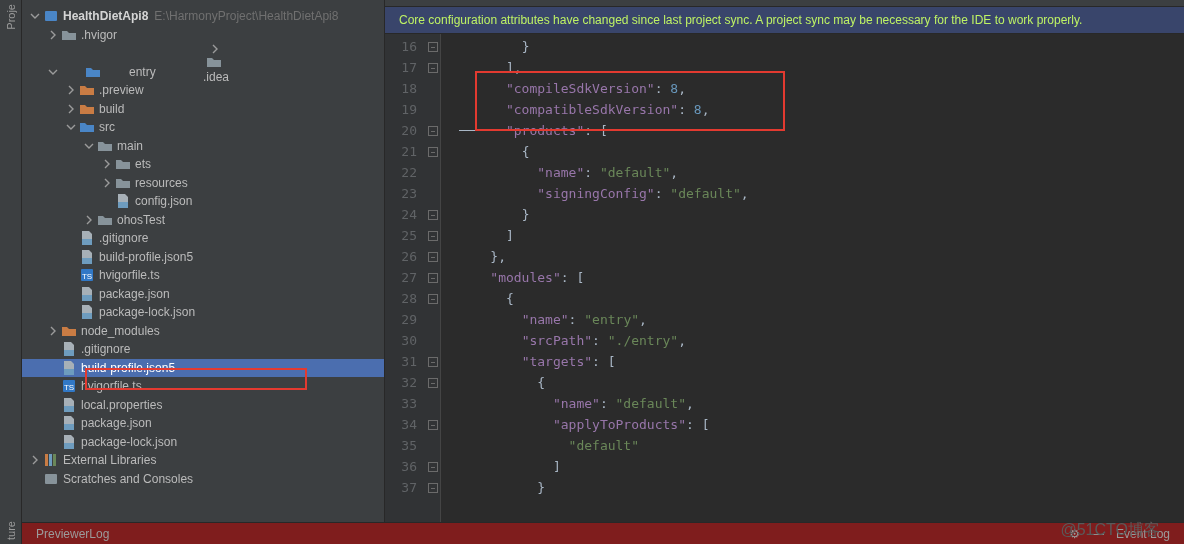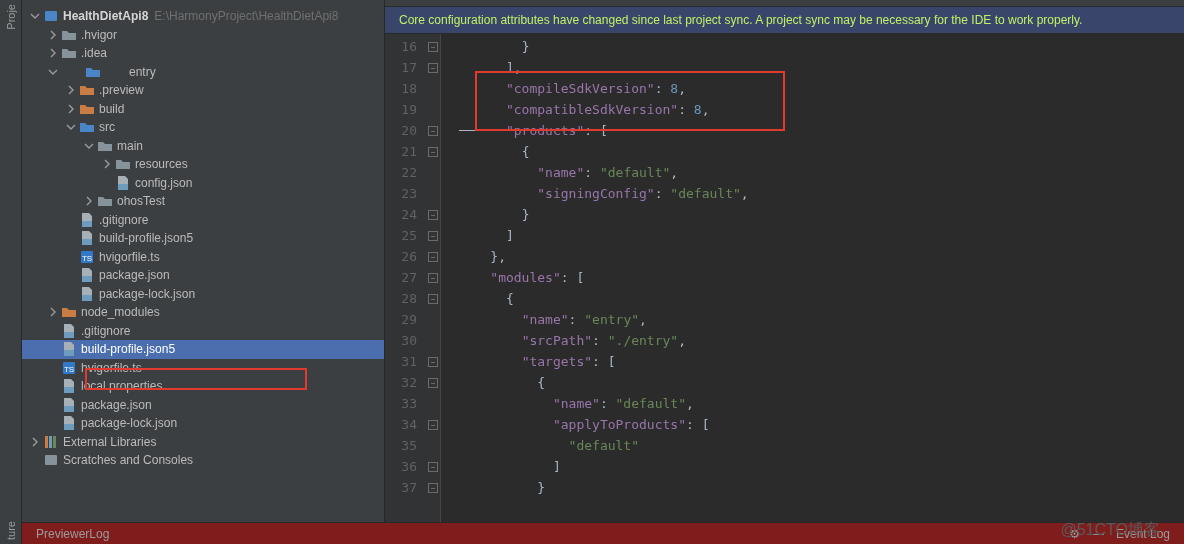--- a/index.html
+++ b/index.html
@@ -105,21 +105,21 @@
                 <path d="M3 1 L7 5 L3 9" fill="none" stroke="#9b9b9b" stroke-width="1.4"></path>
               </svg>
             </span>
             <span class="ico">
               <svg viewBox="0 0 16 16">
                 <path class="folder" d="M1 4h5l2 2h7v7H1z"></path>
               </svg>
             </span>
             <span>.hvigor</span>
           </div>
-          <div class="tree-row" style="padding-left: 26px;">
+          <div class="tree-row" style="padding-left: 26px; flex-direction: column;">
             <span class="arrow">
               <svg viewBox="0 0 10 10">
                 <path d="M3 1 L7 5 L3 9" fill="none" stroke="#9b9b9b" stroke-width="1.4"></path>
               </svg>
             </span>
             <span class="ico">
               <svg viewBox="0 0 16 16">
                 <path class="folder" d="M1 4h5l2 2h7v7H1z"></path>
               </svg>
             </span>
@@ -182,20 +182,33 @@
               <svg viewBox="0 0 10 10">
                 <path d="M1 3 L5 7 L9 3" fill="none" stroke="#9b9b9b" stroke-width="1.4"></path>
               </svg>
             </span>
             <span class="ico">
               <svg viewBox="0 0 16 16">
                 <path class="folder" d="M1 4h5l2 2h7v7H1z"></path>
               </svg>
             </span>
             <span>main</span>
+          </div>
+          <div class="tree-row" style="padding-left: 80px;">
+            <span class="arrow">
+              <svg viewBox="0 0 10 10">
+                <path d="M3 1 L7 5 L3 9" fill="none" stroke="#9b9b9b" stroke-width="1.4"></path>
+              </svg>
+            </span>
+            <span class="ico">
+              <svg viewBox="0 0 16 16">
+                <path class="folder" d="M1 4h5l2 2h7v7H1z"></path>
+              </svg>
+            </span>
+            <span>ets</span>
           </div>
           <div class="tree-row" style="padding-left: 80px;">
             <span class="arrow">
               <svg viewBox="0 0 10 10">
                 <path d="M3 1 L7 5 L3 9" fill="none" stroke="#9b9b9b" stroke-width="1.4"></path>
               </svg>
             </span>
             <span class="ico">
               <svg viewBox="0 0 16 16">
                 <path class="folder" d="M1 4h5l2 2h7v7H1z"></path>

